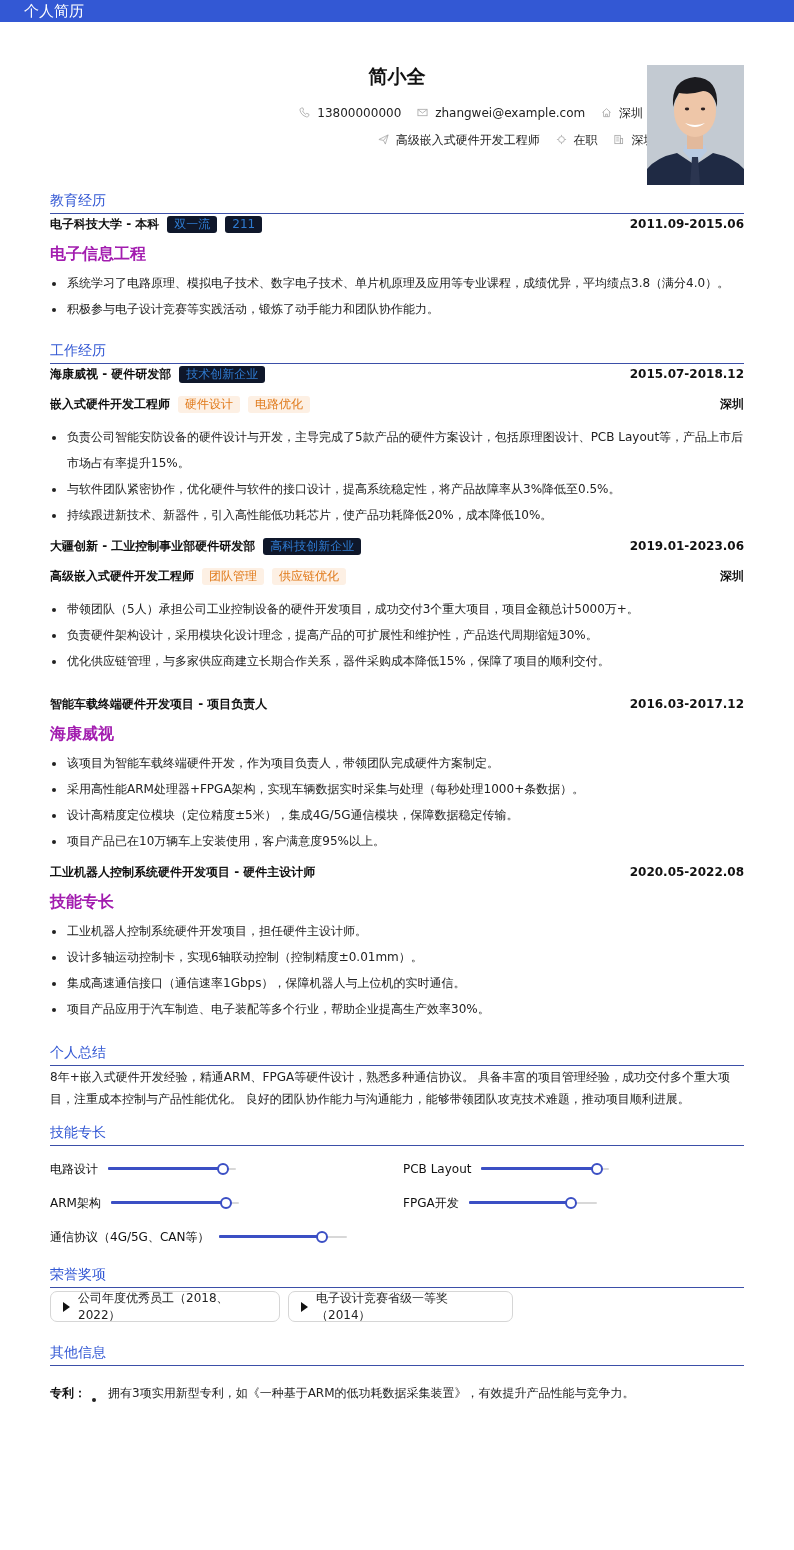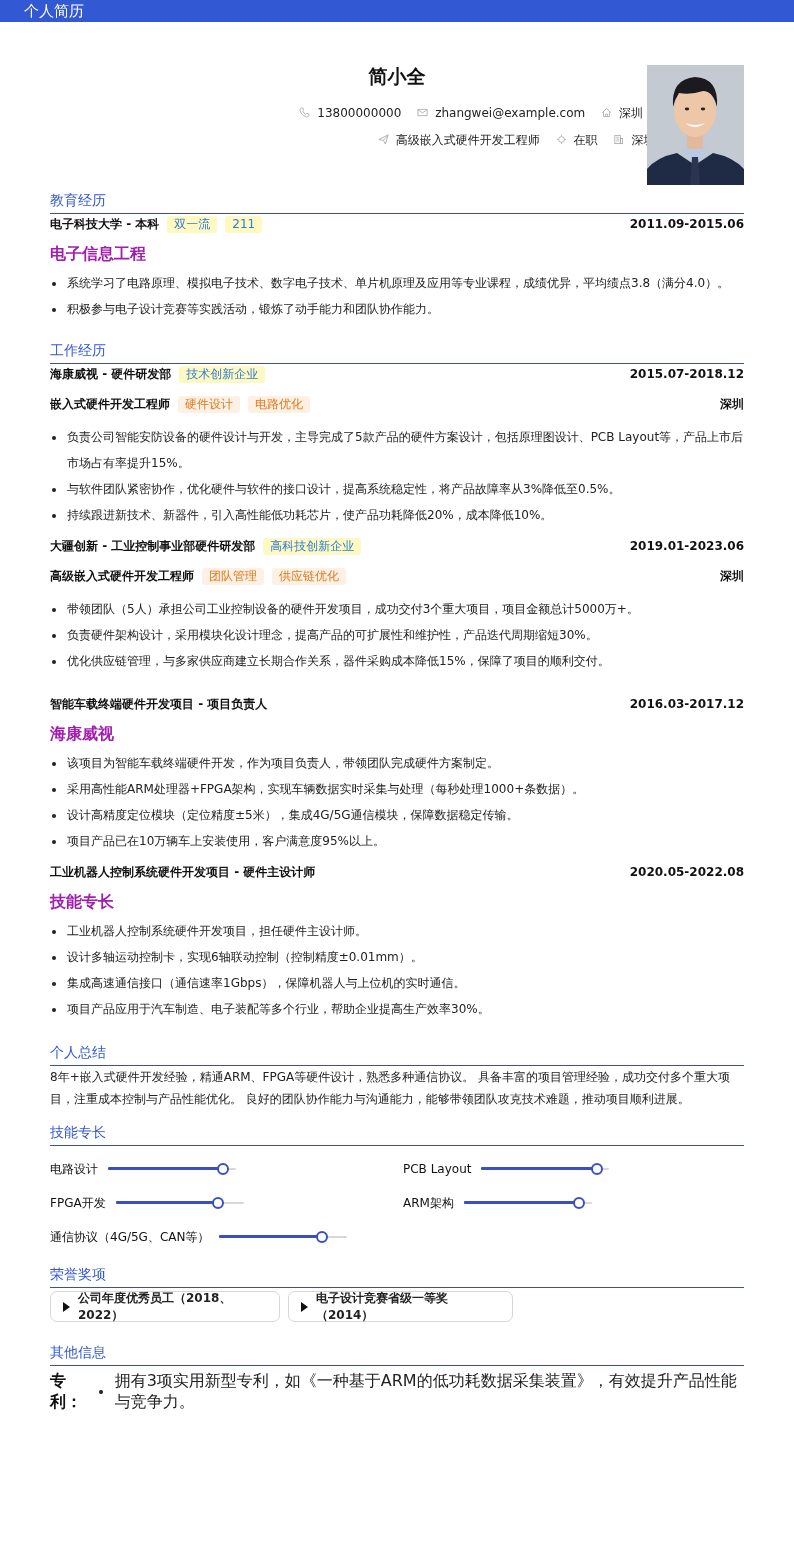--- a/index.html
+++ b/index.html
@@ -17,42 +17,42 @@
   .info-icon svg { width: 11px; height: 11px; display: block; }
   .photo { position: absolute; right: 0; top: 43px; width: 97px; height: 120px; background: linear-gradient(180deg, #c4ccd4 0%, #b8c0ca 55%, #a9b1bc 100%); overflow: hidden; }
   .photo svg { display: block; width: 97px; height: 120px; }
 
   .section { margin-top: 0; }
   .section-title { color: #3358d4; font-size: 14px; font-weight: normal; padding-bottom: 3px; border-bottom: 1px solid #3b4fa8; }
   .row { display: flex; justify-content: space-between; align-items: center; height: 20px; margin-bottom: 10px; }
   .row .left { display: flex; align-items: center; font-weight: bold; font-size: 12px; color: #111; }
   .row .right { font-weight: bold; font-size: 12px; color: #111; }
   .tag { display: inline-block; font-weight: normal; font-size: 12px; padding: 1px 7px; border-radius: 3px; margin-left: 8px; line-height: 15px; }
-  .tag.blue { background: #fef9c3; color: #2f7bd1; }
+  .tag.blue { background: #0f172a; color: #2f7bd1; }
   .tag.orange { background: #fdf0e4; color: #e07a1b; }
   .subtitle { font-weight: bold; font-size: 16px; color: #a21caf; height: 20px; line-height: 20px; margin-bottom: 6px; }
   ul.bullets { list-style: none; margin-bottom: 8px; }
   ul.bullets li { position: relative; padding-left: 17px; font-size: 12px; line-height: 26px; color: #222; }
   ul.bullets li::before { content: ""; position: absolute; left: 2px; top: 12px; width: 4px; height: 4px; border-radius: 50%; background: #222; }
   .summary { font-size: 12px; line-height: 22px; color: #222; margin-bottom: 14px; }
 
   .skills { display: grid; grid-template-columns: 353px 341px; row-gap: 0; margin-bottom: 12px; }
   .skill { display: flex; align-items: center; height: 34px; }
   .skill-label { font-size: 12px; color: #111; white-space: nowrap; margin-right: 10px; }
   .slider { position: relative; width: 128px; height: 14px; }
   .slider .track { position: absolute; left: 0; right: 0; top: 6px; height: 2px; background: #d8d8d8; border-radius: 1px; }
   .slider .fill { position: absolute; left: 0; top: 5px; height: 3px; background: #3b4fc4; border-radius: 1px; }
   .slider .thumb { position: absolute; top: 1px; width: 12px; height: 12px; margin-left: -6px; border-radius: 50%; border: 2px solid #3b4fc4; background: #fff; }
 
   .awards { display: flex; gap: 8px; margin-bottom: 22px; margin-top: 2px; }
-  .award { display: flex; align-items: center; border: 1px solid #d6d6d6; border-radius: 7px; height: 31px; padding: 0 14px 0 12px; font-size: 12px; color: #222; background: #fff; font-weight: bold; }
+  .award { display: flex; align-items: center; border: 1px solid #d6d6d6; border-radius: 7px; height: 31px; padding: 0 14px 0 12px; font-size: 12px; color: #222; background: #fff; }
   .award .tri { display: inline-block; width: 0; height: 0; border-left: 7px solid #111; border-top: 5px solid transparent; border-bottom: 5px solid transparent; margin-right: 8px; }
   .award.a1 { width: 230px; }
   .award.a2 { width: 225px; }
-  .other-row { display: flex; align-items: center; font-size: 16px; color: #222; height: 20px; }
+  .other-row { display: flex; align-items: flex-end; font-size: 12px; color: #222; height: 20px; }
   .other-row .label { font-weight: bold; color: #111; }
   .other-row .dot { display: inline-block; width: 4px; height: 4px; border-radius: 50%; background: #222; margin: 0 12px 0 6px; }
 </style>
 </head>
 <body>
 
 <div class="topbar">
   <span>个人简历</span>
 </div>
 
@@ -247,33 +247,33 @@
       </div>
       <div class="skill">
         <span class="skill-label">PCB Layout</span>
         <div class="slider">
             <div class="track"></div>
             <div class="fill" style="width: 90%;"></div>
             <div class="thumb" style="left: 90%;"></div>
           </div>
       </div>
       <div class="skill">
+        <span class="skill-label">ARM架构</span>
+        <div class="slider">
+            <div class="track"></div>
+            <div class="fill" style="width: 90%;"></div>
+            <div class="thumb" style="left: 90%;"></div>
+          </div>
+      </div>
+      <div class="skill">
         <span class="skill-label">FPGA开发</span>
         <div class="slider">
             <div class="track"></div>
             <div class="fill" style="width: 80%;"></div>
             <div class="thumb" style="left: 80%;"></div>
-          </div>
-      </div>
-      <div class="skill">
-        <span class="skill-label">ARM架构</span>
-        <div class="slider">
-            <div class="track"></div>
-            <div class="fill" style="width: 90%;"></div>
-            <div class="thumb" style="left: 90%;"></div>
           </div>
       </div>
       <div class="skill">
         <span class="skill-label">通信协议（4G/5G、CAN等）</span>
         <div class="slider">
             <div class="track"></div>
             <div class="fill" style="width: 80%;"></div>
             <div class="thumb" style="left: 80%;"></div>
           </div>
       </div>

